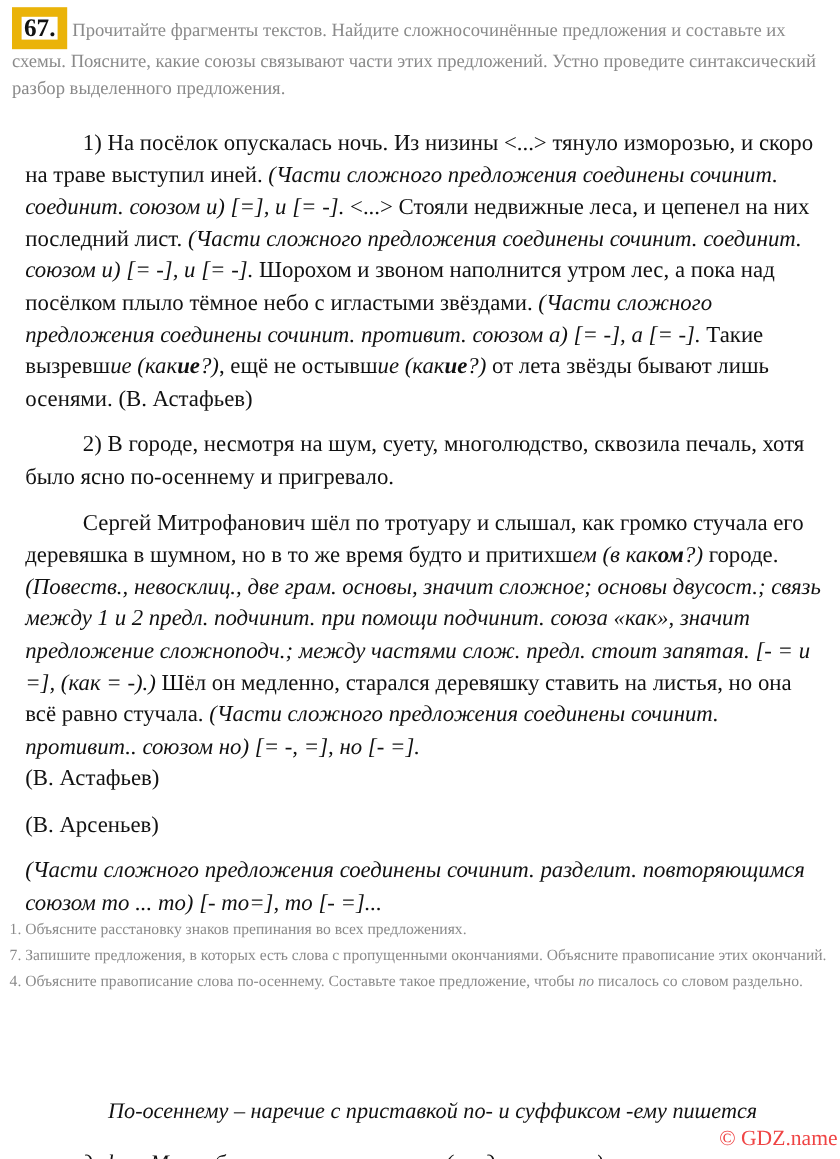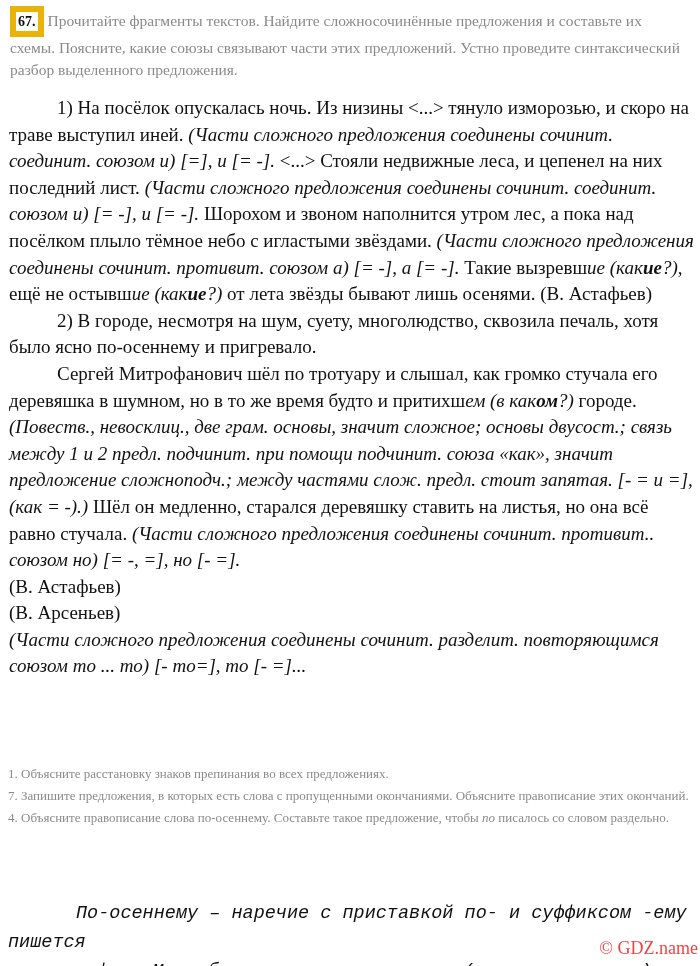--- a/index.html
+++ b/index.html
@@ -4,46 +4,46 @@
 <style>
   html, body { margin: 0; padding: 0; background: #ffffff; }
   body { width: 700px; height: 966px; position: relative; overflow: hidden; }
   .page { position: absolute; left: 0; top: 0; width: 700px; height: 966px; }
   .task {
     position: absolute; left: 10px; top: 6px; width: 680px;
     font-family: "Liberation Serif", serif; font-size: 15.5px; line-height: 21.5px;
     color: #8a8a8a;
   }
   .num-box {
-    display: inline-block; border: 6px solid #eab308; padding: 0 2px; margin-right: 4px;
-    font-weight: bold; color: #111; font-size: 14px; line-height: 19px;
+    display: inline-block; border: 8px solid #eab308; padding: 0 2px; margin-right: 4px;
+    font-weight: bold; color: #111; font-size: 21px; line-height: 19px;
     font-family: "Liberation Serif", serif;
   }
   .main {
     position: absolute; left: 9px; top: 95px; width: 690px;
     font-family: "Liberation Serif", serif; font-size: 19px; line-height: 26.6px;
     color: #111;
   }
-  .main p { margin: 0; }
+  .main p { margin: 12px; }
   .indent { text-indent: 48px; }
   .it { font-style: italic; }
   .b { font-weight: normal; }
   .bi { font-weight: bold; font-style: italic; }
   .questions {
     position: absolute; left: 8px; top: 763px; width: 690px;
     font-family: "Liberation Serif", serif; font-size: 13px; line-height: 21.8px;
     color: #8a8a8a;
   }
   .questions p { margin: 0; }
   .answer {
     position: absolute; left: 8px; top: 899px; width: 690px;
     font-family: "Liberation Serif", serif; font-size: 18.5px; line-height: 29px;
     color: #111; font-style: italic;
   }
-  .answer p { margin: 0; font-family: Liberation Mono, monospace; }
+  .answer p { margin: 14px; }
   .watermark {
     position: absolute; right: 2px; top: 938px;
     font-family: "Liberation Serif", serif; font-size: 18px; color: #ef4444;
   }
 </style>
 </head>
 <body>
 
 <div class="page">
 

